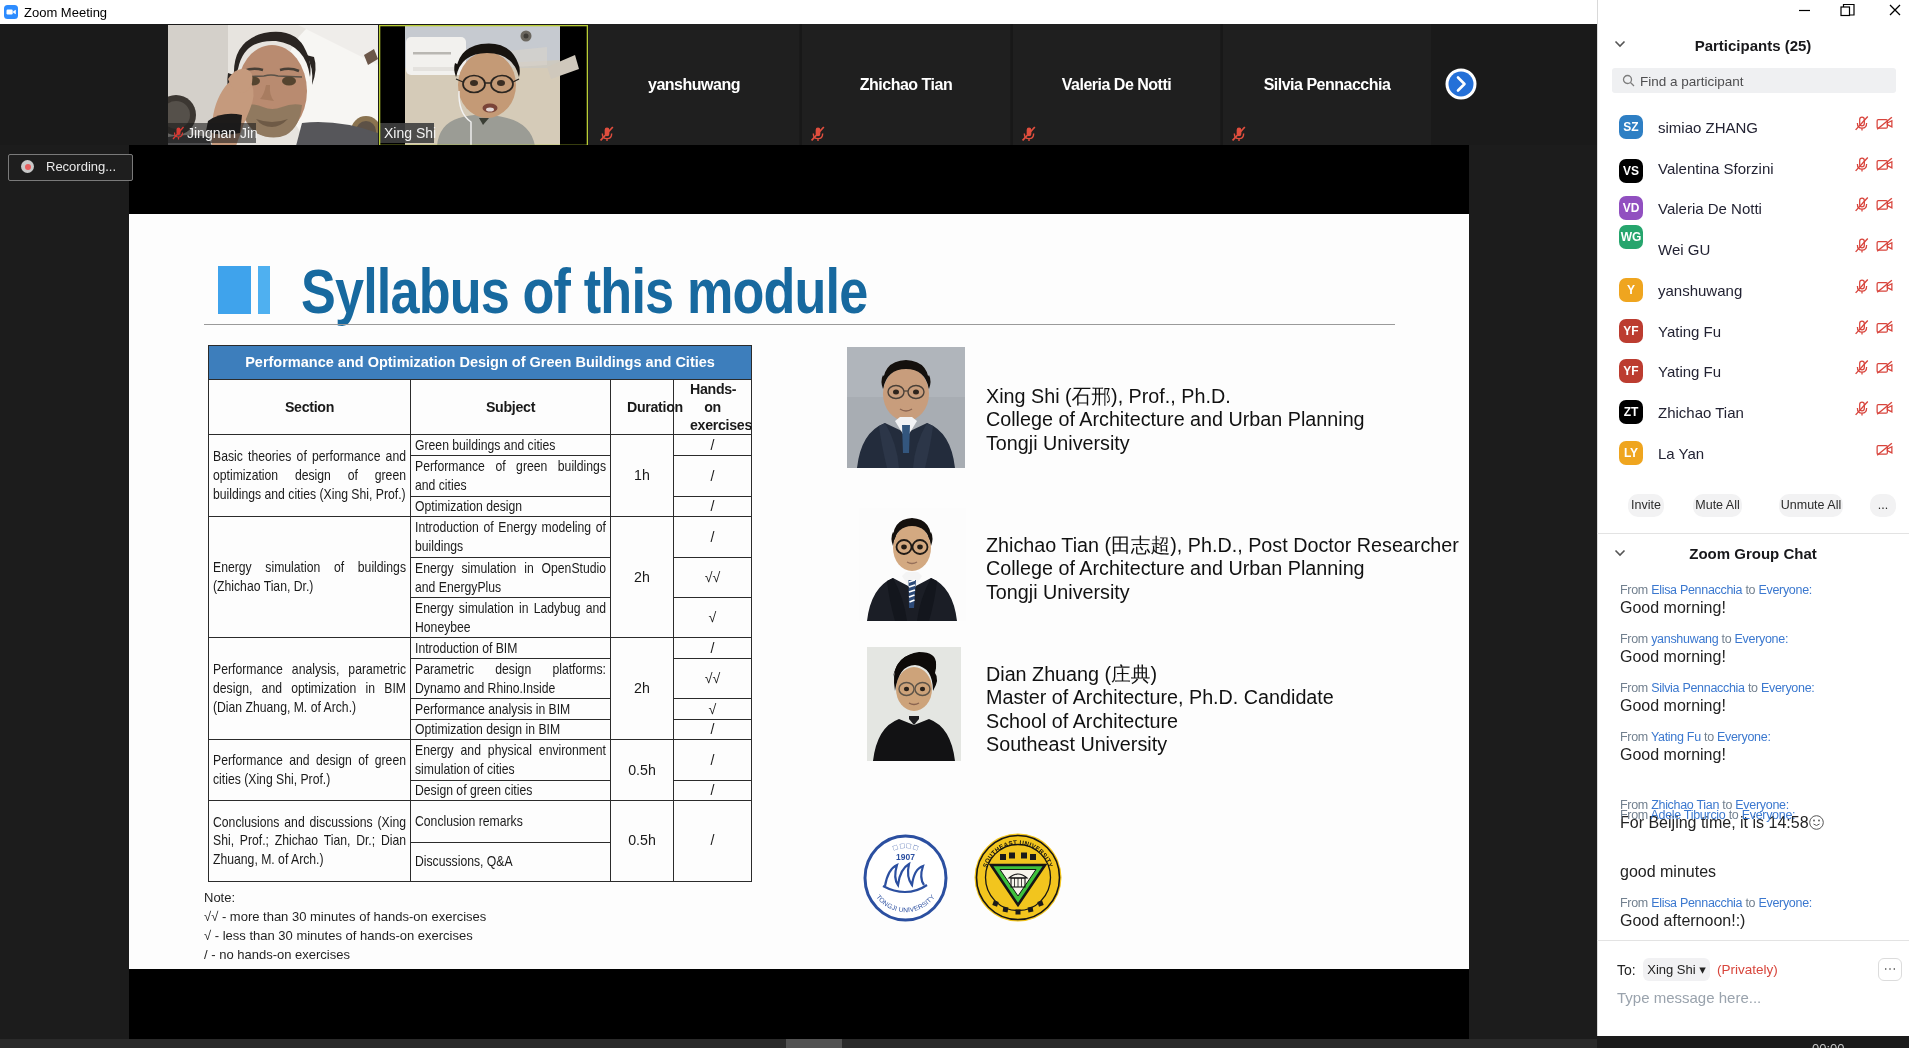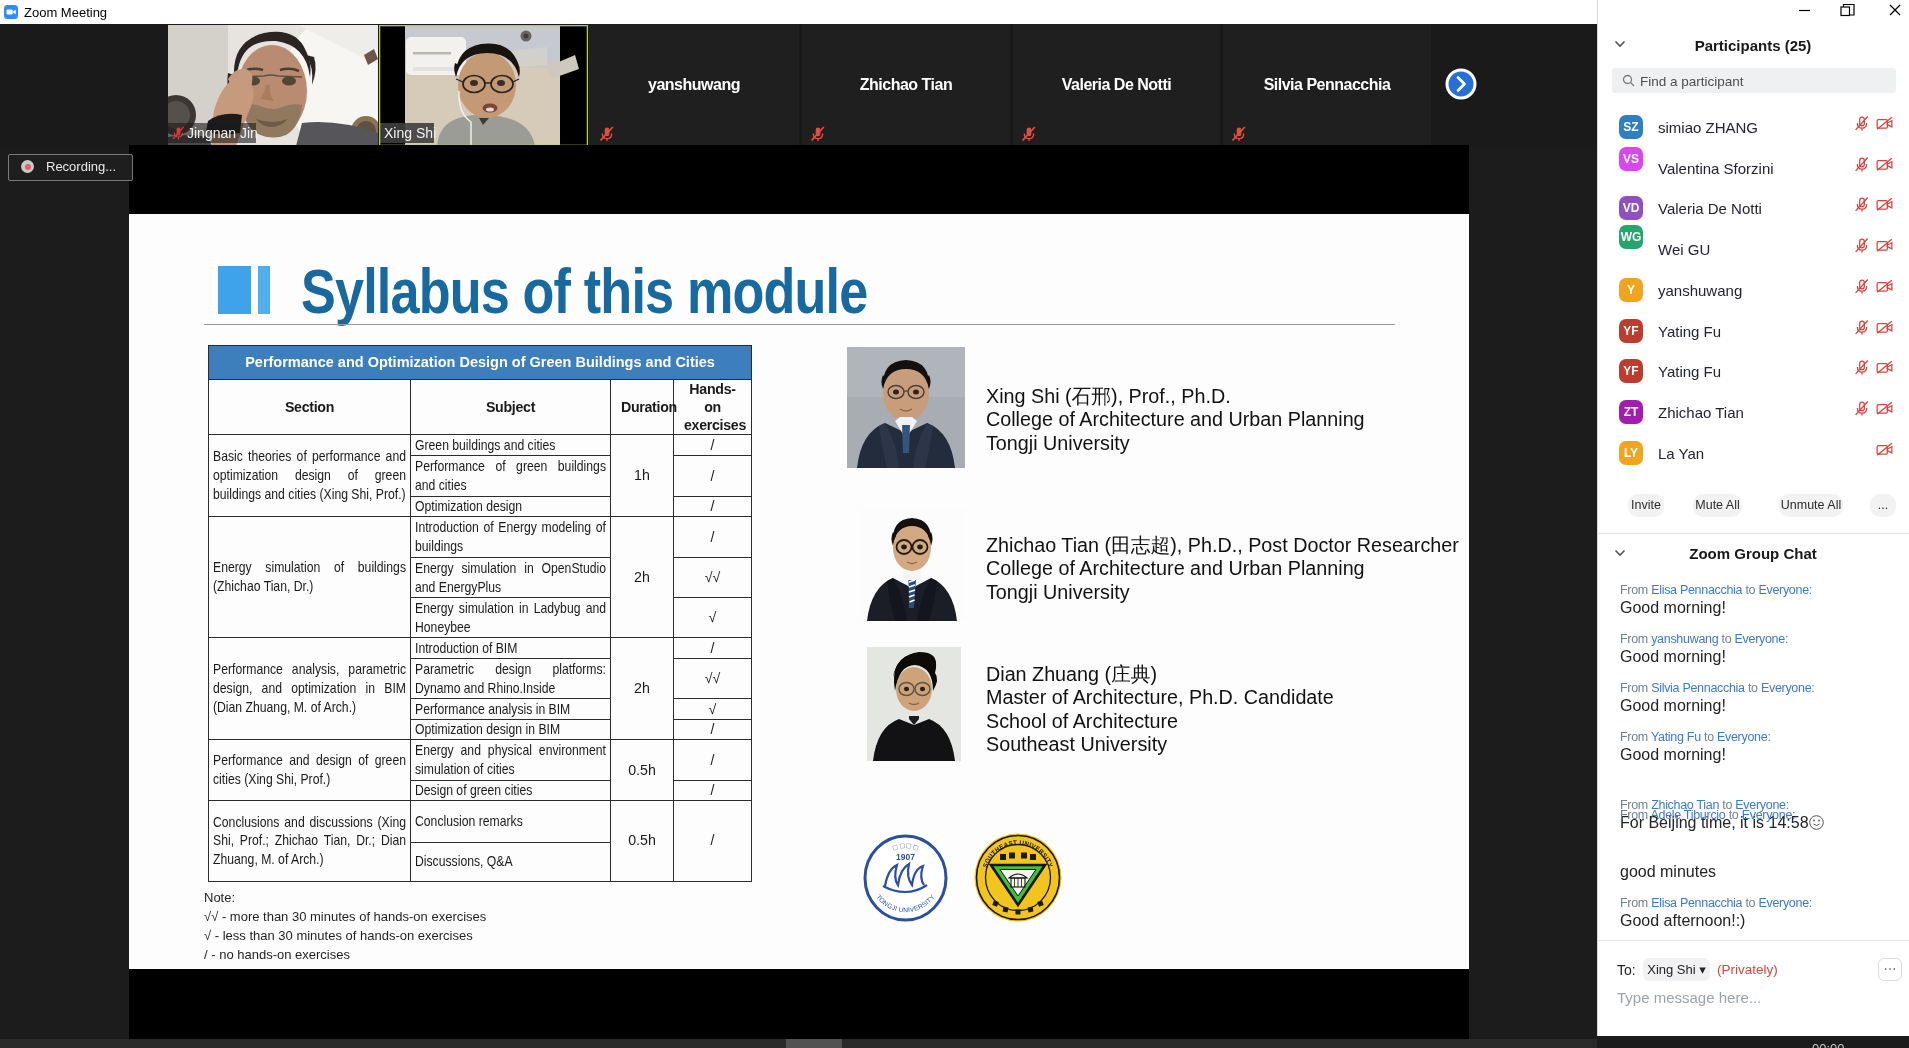--- a/index.html
+++ b/index.html
@@ -32,21 +32,21 @@
   #rectext { left:46px; top:159px; font-size:13px; color:#e8e8e8; }
 
   
   #icon1 { left:89px; top:52px; width:33px; height:48px; background:#3fa3ec; }
   #icon2 { left:129px; top:52px; width:12px; height:48px; background:#4fb0f0; }
   #stitle { left:172px; top:41px; font-size:63px; font-weight:bold; color:#17699f; letter-spacing:-1px; transform:scaleX(0.828); transform-origin:0 0; }
   #shr { left:75px; top:110px; width:1191px; height:1px; background:#9a9a9a; }
 
   
   #tbl { left:79px; top:131px; border-collapse:collapse; table-layout:fixed; width:543px; }
-  #tbl td { border:1px solid #2b2b2b; font-size:14.2px; color:#1a1a1a; line-height:18.9px; padding:0 10px; vertical-align:middle; }
+  #tbl td { border:1px solid #2b2b2b; font-size:14.2px; color:#1a1a1a; line-height:18.9px; padding:0 16px; vertical-align:middle; }
   #tbl .hdr { background:#3d7ebc; color:#fff; font-weight:bold; text-align:center; font-size:14.5px; }
   #tbl .ch { font-weight:bold; text-align:center; line-height:18px; font-size:14.2px; letter-spacing:-0.3px; }
   #tbl .sec, #tbl .sub { padding:0 4px; }
   .sq { transform:scaleX(0.86); transform-origin:0 50%; width:116.28%; text-align:justify; }
   #tbl .c { text-align:center; }
 
   
   .note { font-size:13px; color:#1f1f1f; }
 
   
@@ -422,21 +422,21 @@
       <div class="abs" style="left:1855px; top:116px;"><svg width="14" height="15" viewBox="0 0 12 13">
           <path d="M6 1 Q8 1 8 3 L8 6.5 Q8 8.5 6 8.5 Q4 8.5 4 6.5 L4 3 Q4 1 6 1 Z" fill="none" stroke="#d8443c" stroke-width="1.1"></path>
           <path d="M2 6 Q2 10.5 6 10.5 Q10 10.5 10 6 M6 10.5 L6 12.5" stroke="#d8443c" stroke-width="1.1" fill="none"></path>
           <line x1="0.5" y1="12" x2="11" y2="0.5" stroke="#d8443c" stroke-width="1.2"></line>
         </svg></div>
       <div class="abs" style="left:1876px; top:116px;"><svg width="17" height="15" viewBox="0 0 15 13">
           <rect x="1" y="3" width="9" height="7.5" rx="1" fill="none" stroke="#d8443c" stroke-width="1.1"></rect>
           <path d="M10 6 L14 4 L14 9.5 L10 7.5 Z" fill="none" stroke="#d8443c" stroke-width="1.1"></path>
           <line x1="1" y1="11.5" x2="14" y2="1" stroke="#d8443c" stroke-width="1.2"></line>
         </svg></div>
-      <div class="abs avatar" style="left:1619px; top:147px; background:#d946ef;">VS</div>
+      <div class="abs avatar" style="left:1619px; top:159px; background:#000000;">VS</div>
       <div class="abs pname" style="left:1658px; top:159.7px;">Valentina Sforzini</div>
       <div class="abs" style="left:1855px; top:156.7px;"><svg width="14" height="15" viewBox="0 0 12 13">
           <path d="M6 1 Q8 1 8 3 L8 6.5 Q8 8.5 6 8.5 Q4 8.5 4 6.5 L4 3 Q4 1 6 1 Z" fill="none" stroke="#d8443c" stroke-width="1.1"></path>
           <path d="M2 6 Q2 10.5 6 10.5 Q10 10.5 10 6 M6 10.5 L6 12.5" stroke="#d8443c" stroke-width="1.1" fill="none"></path>
           <line x1="0.5" y1="12" x2="11" y2="0.5" stroke="#d8443c" stroke-width="1.2"></line>
         </svg></div>
       <div class="abs" style="left:1876px; top:156.7px;"><svg width="17" height="15" viewBox="0 0 15 13">
           <rect x="1" y="3" width="9" height="7.5" rx="1" fill="none" stroke="#d8443c" stroke-width="1.1"></rect>
           <path d="M10 6 L14 4 L14 9.5 L10 7.5 Z" fill="none" stroke="#d8443c" stroke-width="1.1"></path>
           <line x1="1" y1="11.5" x2="14" y2="1" stroke="#d8443c" stroke-width="1.2"></line>
@@ -494,21 +494,21 @@
       <div class="abs" style="left:1855px; top:360.20000000000005px;"><svg width="14" height="15" viewBox="0 0 12 13">
           <path d="M6 1 Q8 1 8 3 L8 6.5 Q8 8.5 6 8.5 Q4 8.5 4 6.5 L4 3 Q4 1 6 1 Z" fill="none" stroke="#d8443c" stroke-width="1.1"></path>
           <path d="M2 6 Q2 10.5 6 10.5 Q10 10.5 10 6 M6 10.5 L6 12.5" stroke="#d8443c" stroke-width="1.1" fill="none"></path>
           <line x1="0.5" y1="12" x2="11" y2="0.5" stroke="#d8443c" stroke-width="1.2"></line>
         </svg></div>
       <div class="abs" style="left:1876px; top:360.20000000000005px;"><svg width="17" height="15" viewBox="0 0 15 13">
           <rect x="1" y="3" width="9" height="7.5" rx="1" fill="none" stroke="#d8443c" stroke-width="1.1"></rect>
           <path d="M10 6 L14 4 L14 9.5 L10 7.5 Z" fill="none" stroke="#d8443c" stroke-width="1.1"></path>
           <line x1="1" y1="11.5" x2="14" y2="1" stroke="#d8443c" stroke-width="1.2"></line>
         </svg></div>
-      <div class="abs avatar" style="left:1619px; top:399.90000000000003px; background:#a21caf;">ZT</div>
+      <div class="abs avatar" style="left:1619px; top:399.90000000000003px; background:#000000;">ZT</div>
       <div class="abs pname" style="left:1658px; top:403.90000000000003px;">Zhichao Tian</div>
       <div class="abs" style="left:1855px; top:400.90000000000003px;"><svg width="14" height="15" viewBox="0 0 12 13">
           <path d="M6 1 Q8 1 8 3 L8 6.5 Q8 8.5 6 8.5 Q4 8.5 4 6.5 L4 3 Q4 1 6 1 Z" fill="none" stroke="#d8443c" stroke-width="1.1"></path>
           <path d="M2 6 Q2 10.5 6 10.5 Q10 10.5 10 6 M6 10.5 L6 12.5" stroke="#d8443c" stroke-width="1.1" fill="none"></path>
           <line x1="0.5" y1="12" x2="11" y2="0.5" stroke="#d8443c" stroke-width="1.2"></line>
         </svg></div>
       <div class="abs" style="left:1876px; top:400.90000000000003px;"><svg width="17" height="15" viewBox="0 0 15 13">
           <rect x="1" y="3" width="9" height="7.5" rx="1" fill="none" stroke="#d8443c" stroke-width="1.1"></rect>
           <path d="M10 6 L14 4 L14 9.5 L10 7.5 Z" fill="none" stroke="#d8443c" stroke-width="1.1"></path>
           <line x1="1" y1="11.5" x2="14" y2="1" stroke="#d8443c" stroke-width="1.2"></line>

